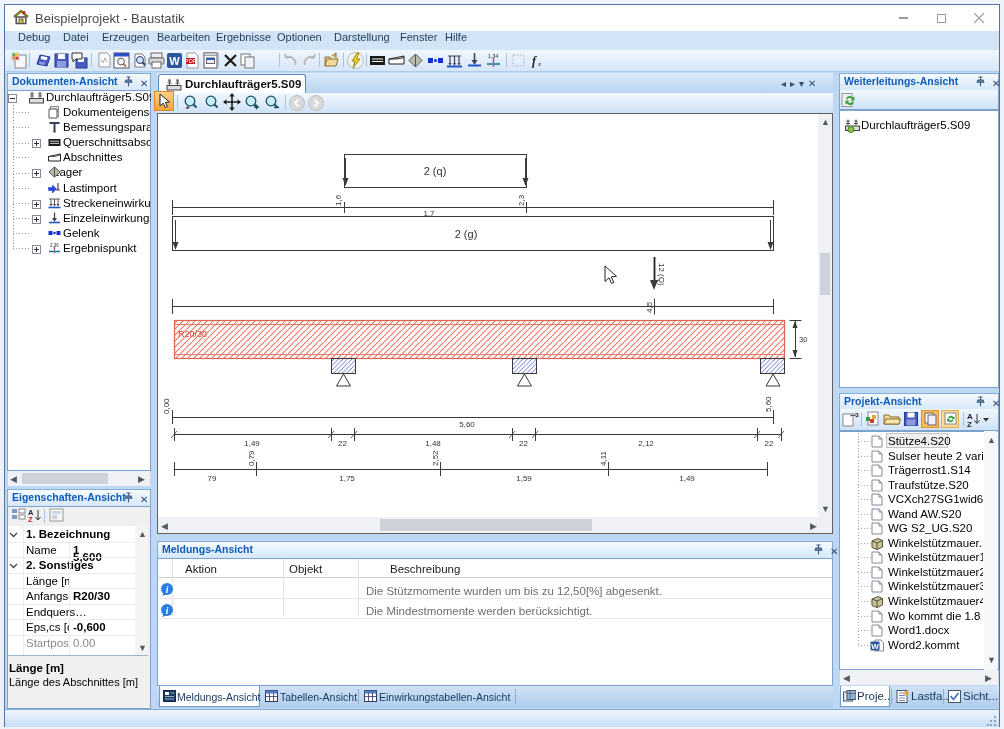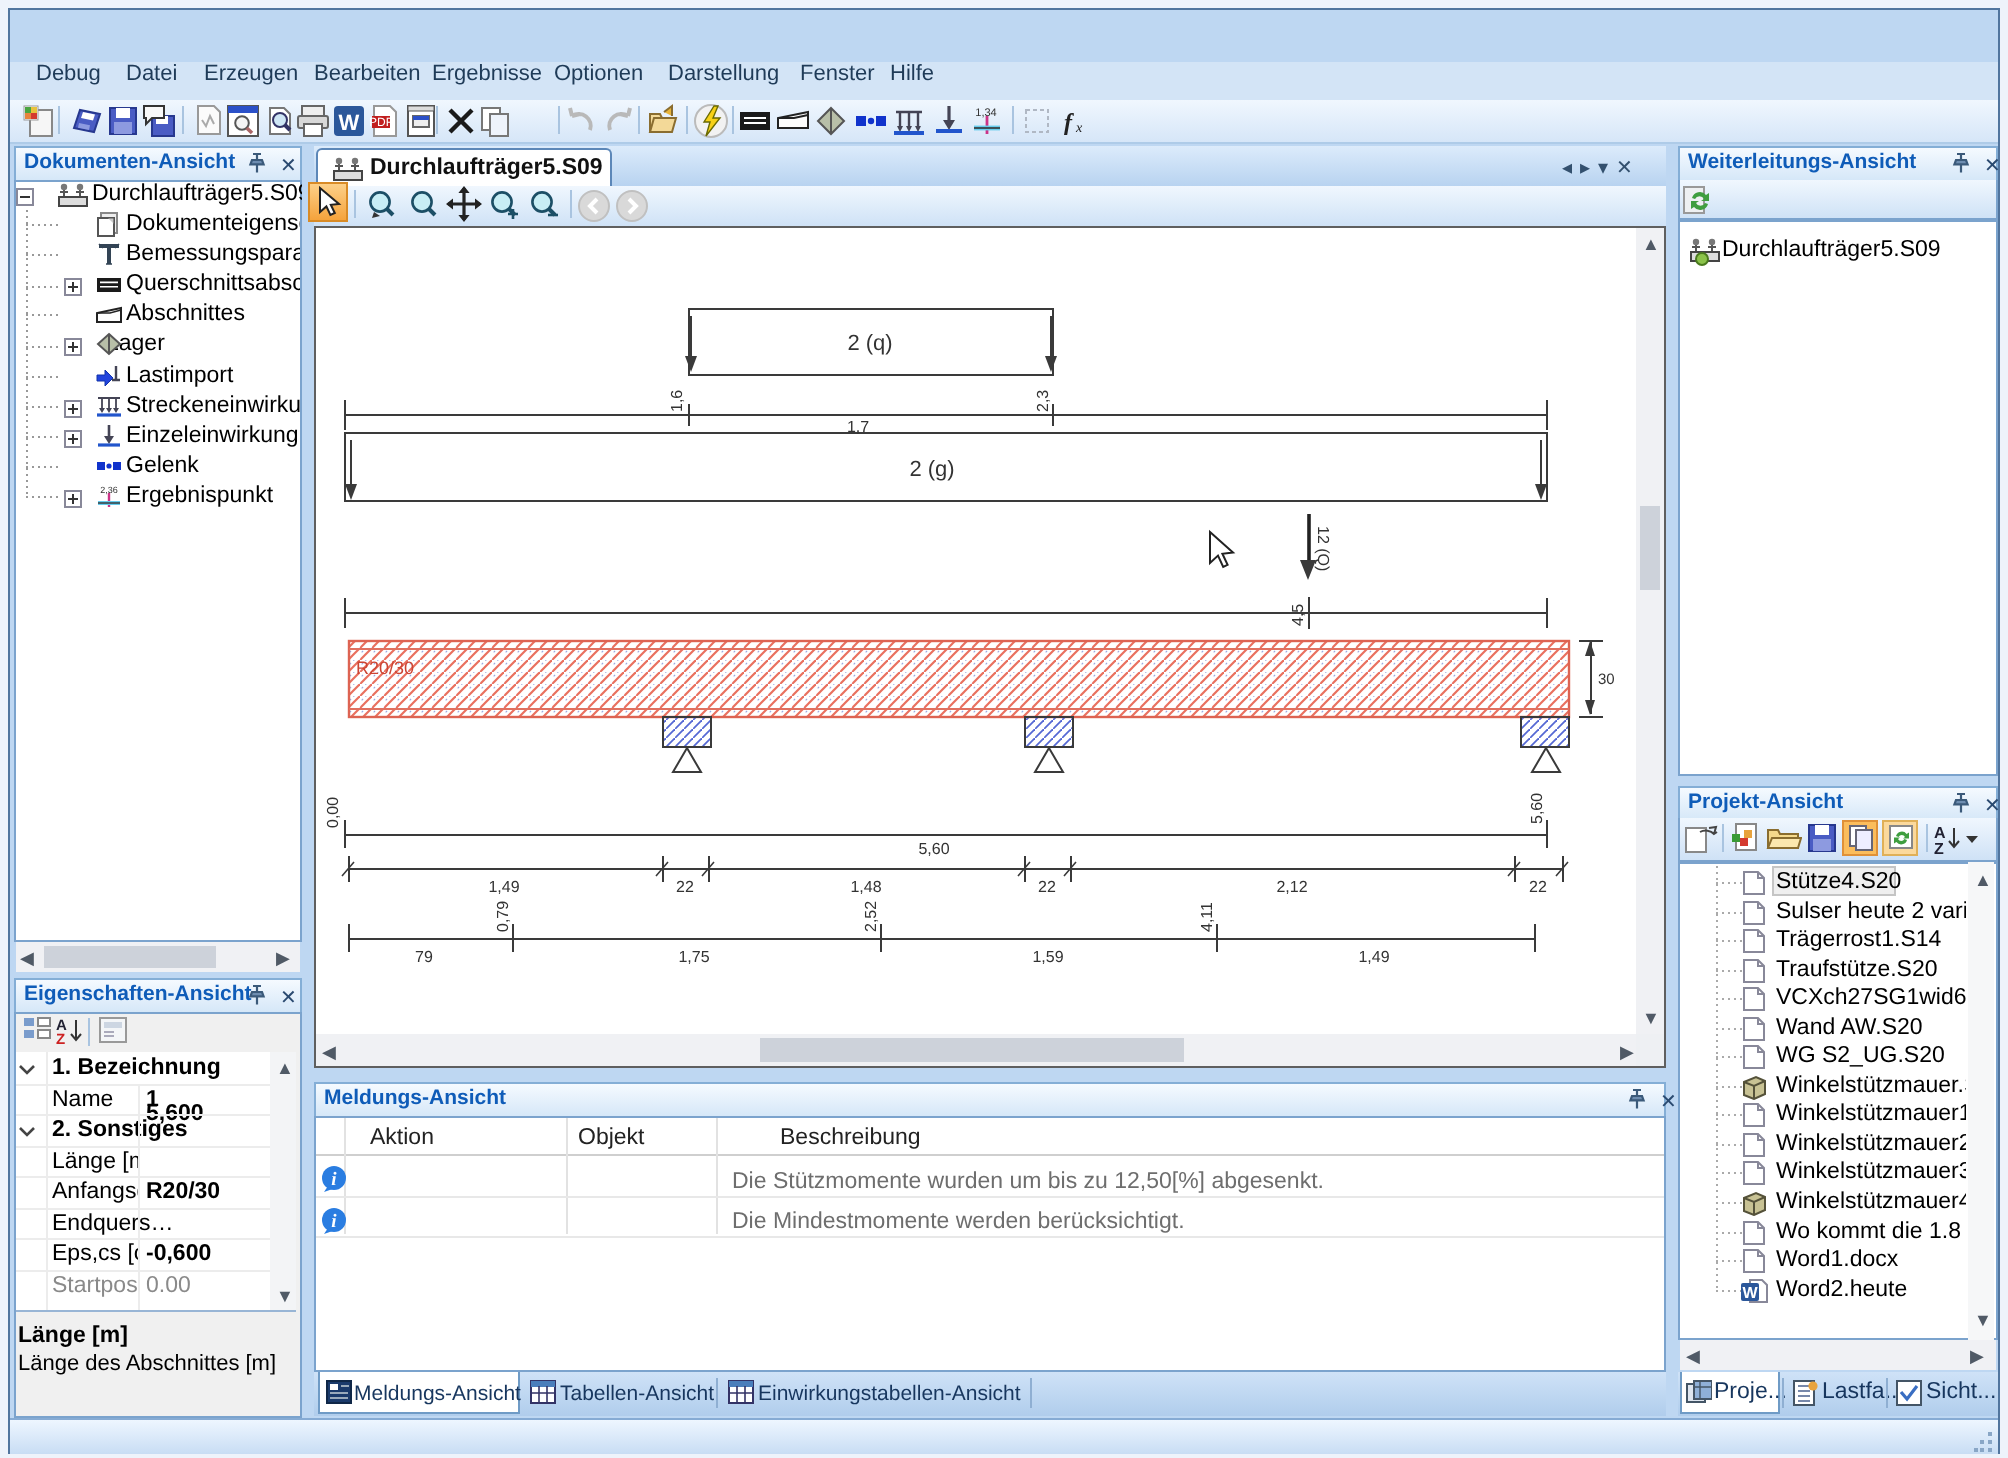--- a/index.html
+++ b/index.html
@@ -20,20 +20,34 @@
 .sb{background:#f0f1f4;}
 .proj{width:95px;overflow:hidden;}
 .sbthumb{position:absolute;background:#cdd2da;}
 .sbarr{position:absolute;font-size:9px;color:#505a66;text-align:center;}
 svg{display:block;}
 </style>
 </head>
 <body>
 <div id="win">
 
+  <div id="titlebar">
+    <svg class="abs" style="left:7px;top:3px" width="18" height="18" viewBox="0 0 18 18">
+      <path d="M2 9 L9 3 L16 9" fill="none" stroke="#7a7a28" stroke-width="2.4"></path>
+      <path d="M12 3 L12 6" stroke="#cc2222" stroke-width="2.4"></path>
+      <rect x="4.2" y="9" width="9.6" height="6.5" fill="none" stroke="#555" stroke-width="1.6"></rect>
+      <rect x="7" y="11" width="4" height="4.5" fill="#d6c613" stroke="#555" stroke-width="1"></rect>
+    </svg>
+    <div id="title">Beispielprojekt - Baustatik</div>
+    <div class="abs" style="left:894px;top:12px;width:9px;height:1.5px;background:#9a9a9a"></div>
+    <div class="abs" style="left:932px;top:9px;width:9px;height:9px;border:1px solid #9a9a9a"></div>
+    <svg class="abs" style="left:969px;top:8px" width="11" height="11">
+        <path d="M0 0 L10 10 M10 0 L0 10" stroke="#9a9a9a" stroke-width="1.2"></path>
+      </svg>
+  </div>
 
   <div id="menubar">
     <span style="left:13px">Debug</span>
       <span style="left:58px">Datei</span>
       <span style="left:97px">Erzeugen</span>
       <span style="left:152px">Bearbeiten</span>
       <span style="left:211px">Ergebnisse</span>
       <span style="left:272px">Optionen</span>
       <span style="left:329px">Darstellung</span>
       <span style="left:395px">Fenster</span>
@@ -737,21 +751,21 @@
         <path d="M1 1 h7 l3 3 v8 h-10 z" fill="#fff" stroke="#889"></path>
         <path d="M8 1 v3 h3" fill="none" stroke="#889"></path>
       </svg>
     <div class="trow proj" style="left:883px;top:619px;">Word1.docx</div>
     <div class="abs" style="left:853px;top:640px;width:14px;height:1px;background-image:repeating-linear-gradient(90deg,#aaa 0 1px,transparent 1px 3px);"></div>
     <svg class="abs" style="left:865px;top:634px" width="14" height="13">
         <path d="M5 1 h6 l2.5 2.5 v8.5 h-8.5 z" fill="#fff" stroke="#889"></path>
         <rect x="0.5" y="2.5" width="9" height="9" rx="1" fill="#2b579a"></rect>
         <text x="5" y="10" font-size="8" font-weight="bold" fill="#fff" text-anchor="middle" font-family="Liberation Sans">W</text>
       </svg>
-    <div class="trow proj" style="left:883px;top:634px;">Word2.heute</div>
+    <div class="trow proj" style="left:883px;top:634px;">Word2.kommt</div>
     <div class="abs" style="left:979px;top:426px;width:13px;height:239px;background:#f6f7f8;"></div>
     <div class="sbarr" style="left:982px;top:430px;">▲</div>
     <div class="sbarr" style="left:982px;top:650px;">▼</div>
     </div>
 
   <div class="abs sb" style="left:835px;top:665px;width:158px;height:15px;">
     <div class="sbarr" style="left:3px;top:3px;">◀</div>
     <div class="sbarr" style="left:145px;top:3px;">▶</div>
   </div>
 

